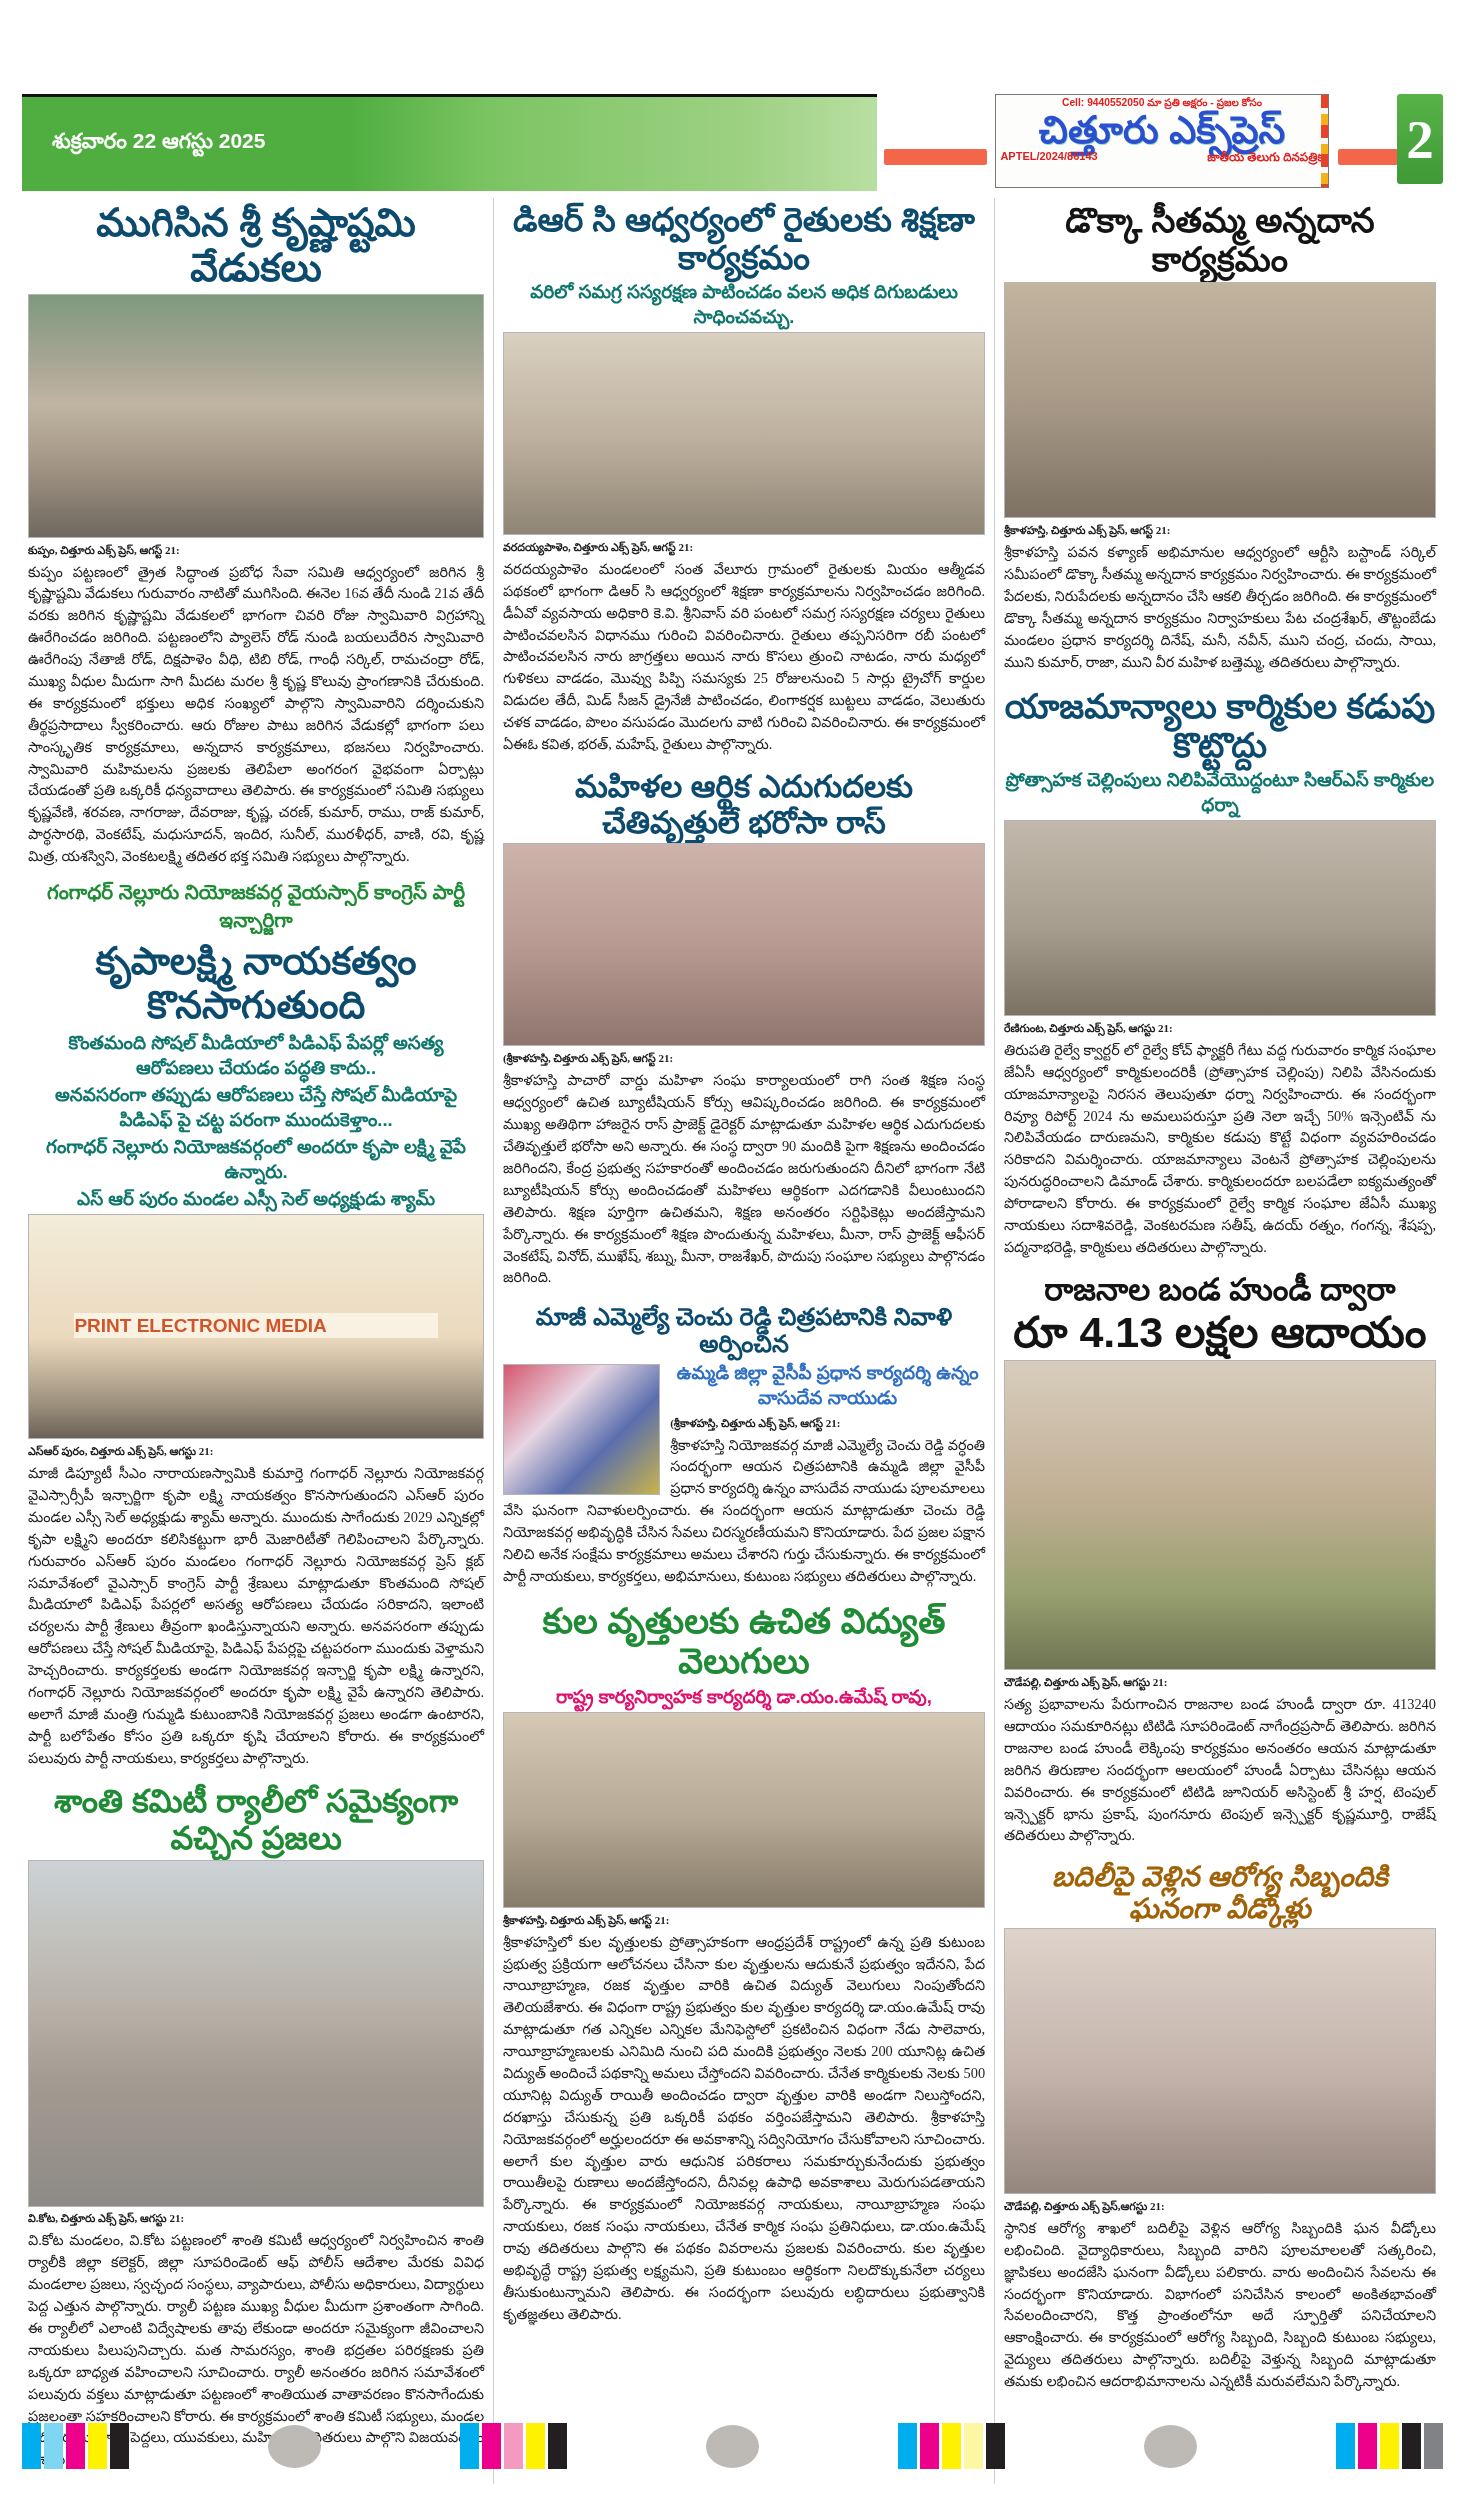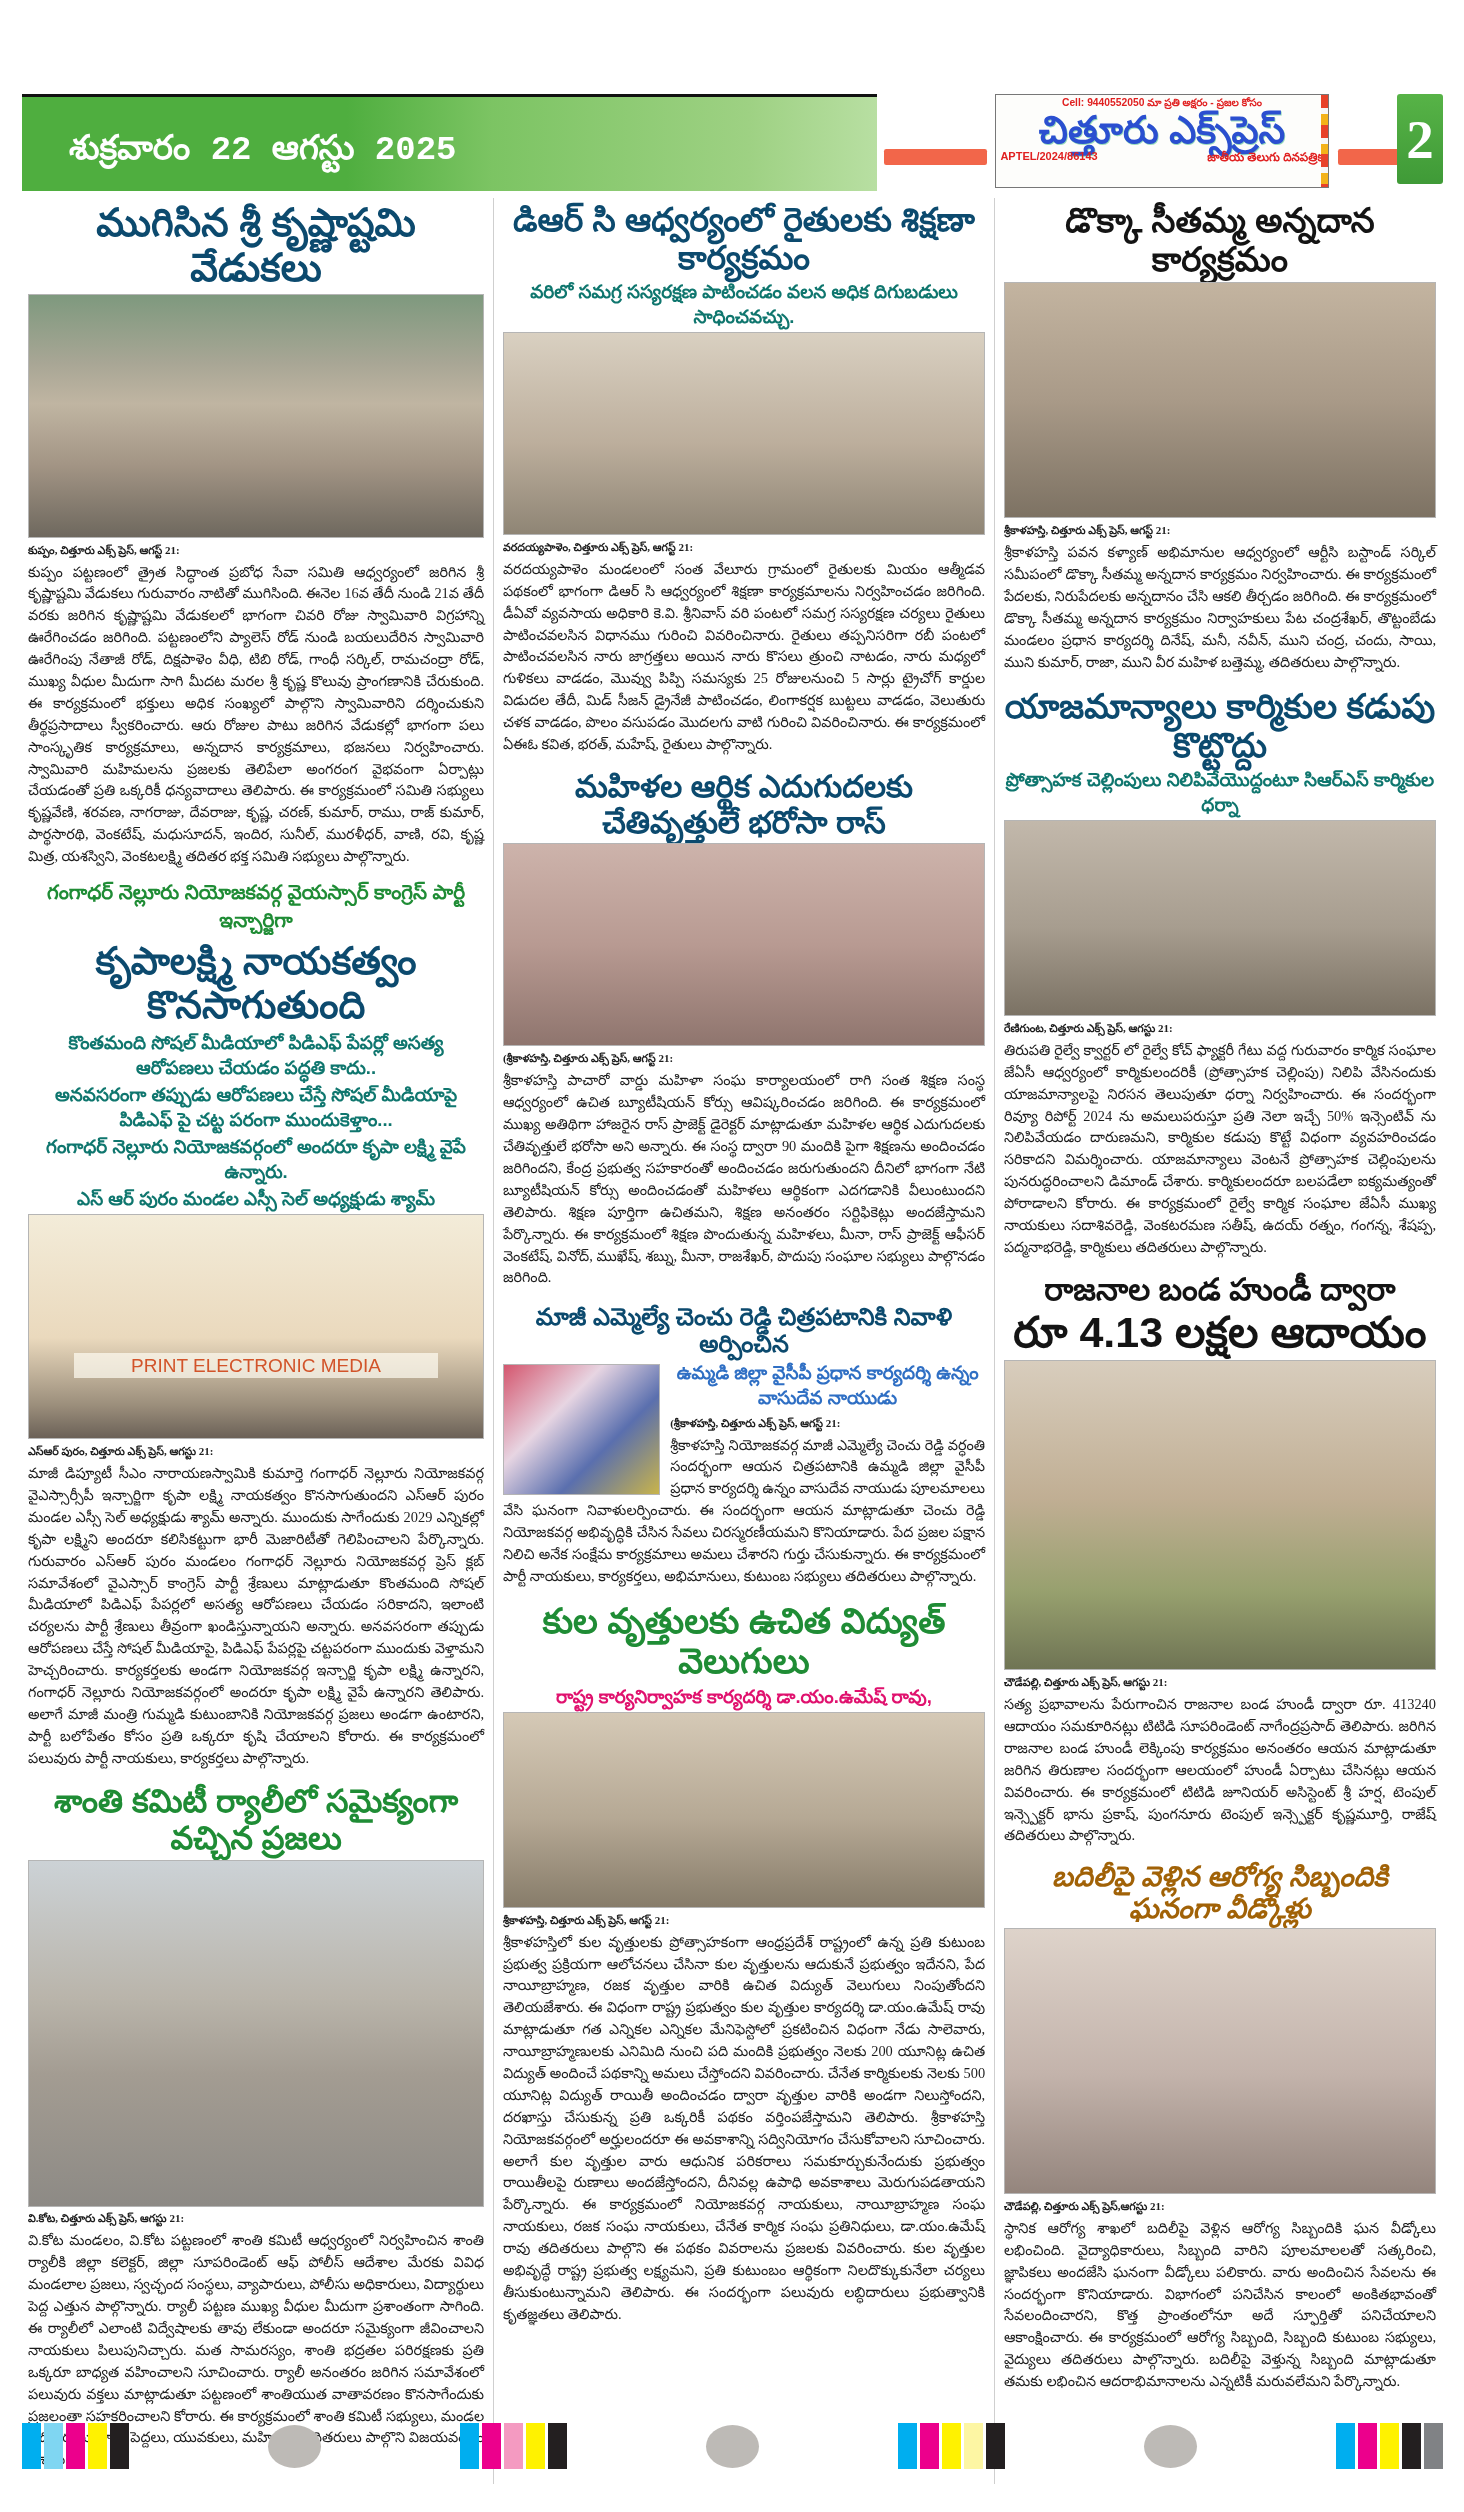--- a/index.html
+++ b/index.html
@@ -2,22 +2,22 @@
 <html style="font-size:11.8px"><head>
 <meta charset="utf-8">
 <style>
   html,body{margin:0;padding:0;background:#ffffff;}
   .page{position:relative;width:1465px;height:2512px;background:#ffffff;overflow:hidden;
         font-family:"Liberation Serif","DejaVu Serif",serif;color:#1c1c1c;}
   
   .header{position:absolute;left:22px;top:94px;right:22px;height:94px;}
   .datebar{position:absolute;left:0;top:0;width:855px;height:94px;border-top:3px solid #111;
            background:linear-gradient(90deg,#4fae3f 0%,#4fae3f 38%,#7cc463 55%,#9ed183 85%,#b8dfa2 100%);}
-  .datebar .date{position:absolute;left:47px;top:32px;color:#ffffff;font-size:34px;font-weight:bold;
-                 font-family:Liberation Mono, monospace;}
+  .datebar .date{position:absolute;left:30px;top:32px;color:#ffffff;font-size:21px;font-weight:bold;
+                 font-family:Liberation Sans, sans-serif;}
   .dash{position:absolute;top:55px;height:16px;background:#f2664a;border-radius:2.2px;}
   .dash.d1{left:862px;width:103px;}
   .dash.d2{left:1316px;width:89px;}
   .masthead{position:absolute;left:973px;top:0;width:334px;height:94px;background:#fdfdfb;
             border:1.5px solid #777;box-sizing:border-box;text-align:center;overflow:hidden;}
   .masthead .mh-top{color:#e02020;font-size:10.3px;font-weight:bold;margin-top:2.2px;
                     font-family:"Liberation Sans","DejaVu Sans",sans-serif;}
   .masthead .mh-title{color:#2b4fd0;font-size:38px;font-weight:bold;line-height:1.05;
                       font-family:"Liberation Sans","DejaVu Sans",sans-serif;text-shadow:0.7px 0.7px 0 #9db;}
   .masthead .mh-bottom{display:flex;justify-content:space-between;padding:0 4.4px;margin-top:-1.5px;}
@@ -46,23 +46,23 @@
   .deck{color:#0f766e;font-size:18.5px;font-weight:bold;text-align:center;margin:2.2px 0;line-height:1.35;
         font-family:"Liberation Sans",sans-serif;}
   .deck.blue{color:#2f6fc4;}
   .deck.magenta{color:#e0116e;}
   .dateline{text-align:left;font-weight:bold;font-size:11px;margin:5.9px 0 3px 0;}
   .body-text{font-size:14.4px;line-height:1.52;text-align:justify;margin:0;}
   .photo{width:100%;border:0.7px solid #b5b5b5;box-sizing:border-box;position:relative;overflow:hidden;}
   .photo .pc-banner{position:absolute;left:4%;top:6%;width:92%;text-align:center;color:#e8622d;
         font-weight:bold;font-size:43px;letter-spacing:3px;font-family:"Liberation Sans",sans-serif;
         background:rgba(255,252,242,.85);border:1.5px solid #7d8bbd;padding:4.4px 0;}
-  .photo .pc-sub{position:absolute;left:10%;top:44%;width:80%;text-align:center;color:#d2542a;
-        font-weight:normal;font-size:19px;font-family:"Liberation Sans",sans-serif;
-        background:rgba(255,252,242,.7);padding:1.5px 0;margin-top:40px;}
+  .photo .pc-sub{position:absolute;left:10%;top:44%;width:80%;text-align:left;color:#d2542a;
+        font-weight:bold;font-size:19px;font-family:"Liberation Sans",sans-serif;
+        background:rgba(255,252,242,.7);padding:1.5px 0;}
   .ph-procession{height:244px;background:linear-gradient(180deg,#7e997e 0%,#a8a695 28%,#c0b5a2 45%,#a39585 70%,#6e685e 100%);}
   .ph-pressclub{height:225px;background:linear-gradient(180deg,#f3ecd9 0%,#ead9bd 55%,#9c8f7c 85%,#6b6157 100%);}
   .ph-rally{height:347px;background:linear-gradient(180deg,#ccd2d6 0%,#b9b4aa 40%,#a39c92 62%,#8d8a85 100%);}
   .ph-training{height:203px;background:linear-gradient(180deg,#d9d0c1 0%,#bcae9c 55%,#8f8575 100%);}
   .ph-women{height:203px;background:linear-gradient(180deg,#cdb3ab 0%,#b89a92 50%,#8f756e 100%);}
   .ph-portrait{width:155px;height:129px;float:left;margin:3px 10.3px 4.4px 0;border:0.7px solid #b5b5b5;
                background:linear-gradient(135deg,#d4566e 0%,#e7d5e2 35%,#5a6fae 65%,#c9b44a 100%);}
   .ph-office2{height:196px;background:linear-gradient(180deg,#d5c9b6 0%,#b5a894 55%,#877c6a 100%);}
   .ph-annadanam{height:236px;background:linear-gradient(180deg,#c3b4a0 0%,#a99a88 50%,#7d7263 100%);}
   .ph-workers{height:196px;background:linear-gradient(180deg,#c2b8ab 0%,#a79d8f 55%,#7b7264 100%);}

